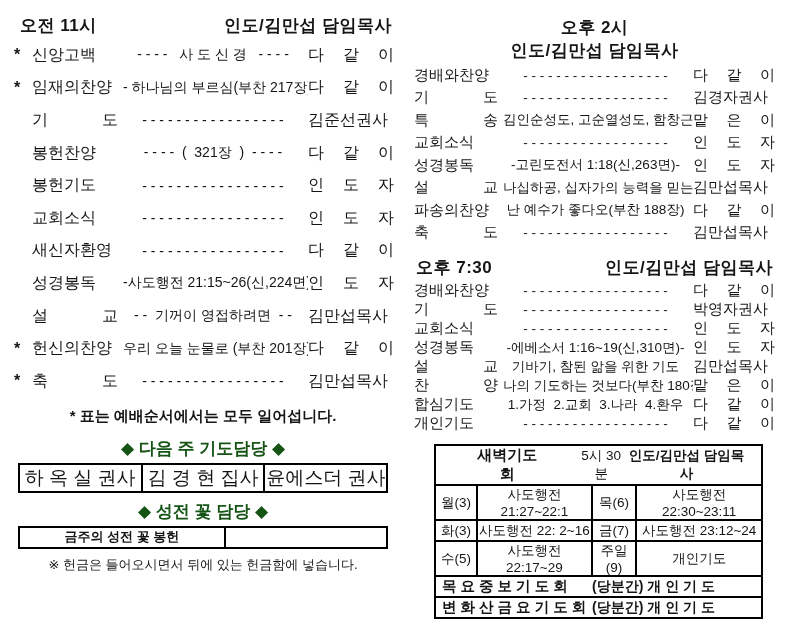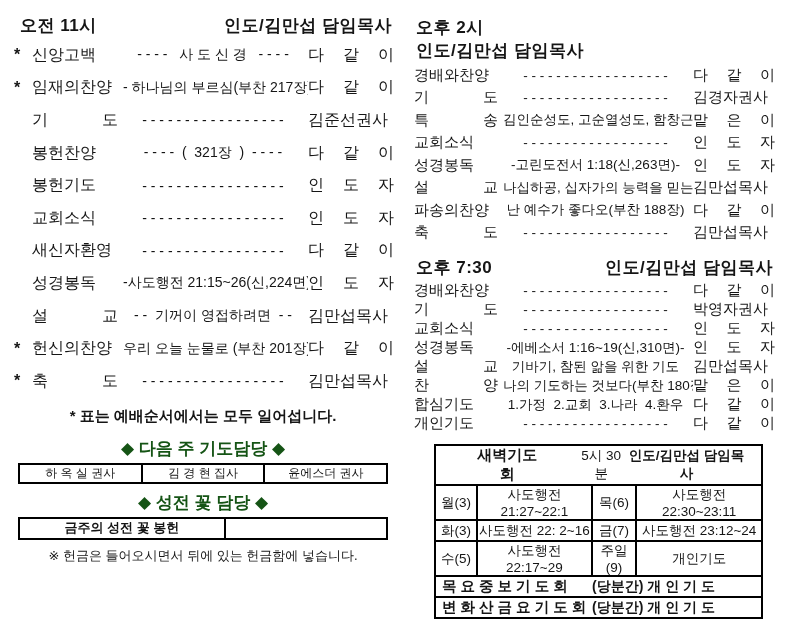--- a/index.html
+++ b/index.html
@@ -8,21 +8,21 @@
     width:787px; height:619px;
     font-family:"Liberation Sans","DejaVu Sans",sans-serif;
     color:#151515; overflow:hidden;
   }
   .page { display:flex; width:787px; height:619px; padding:6px 6px 0 8px; }
   .col { display:flex; flex-direction:column; }
   .col-left  { width:392px; padding:0 6px 0 4px; }
   .col-right { width:377px; padding:0 2px 0 14px; }
 
   
-  .svc-hdr { display:flex; justify-content:space-between; align-items:flex-start;
+  .svc-hdr { display:flex; justify-content:space-between; align-items:center;
              font-weight:700; font-size:17px; letter-spacing:.5px; }
   .svc-hdr.morning { padding:8px 2px 2px 8px; }
   .svc-hdr.pm2     { padding:10px 2px 2px 2px;flex-direction:column; }
   .svc-hdr.pm730   { padding:12px 2px 2px 2px; }
 
   
   .oline { display:flex; align-items:center; }
   .col-left  .oline { height:32.6px; }
   .col-right .oline.a { height:26.8px; }
   .col-right .oline.b { height:22.6px; }
@@ -35,21 +35,21 @@
   .col-right .who { width:82px; font-size:15px; }
 
   .footnote { text-align:center; font-weight:700; font-size:15px; margin:9px 0 4px; }
 
   .green-title { text-align:center; font-weight:700; font-size:17px; margin:7px 0 3px; }
 
   table { border-collapse:collapse; width:97%; margin:0 auto; table-layout:fixed; }
   td, th { border:2px solid #000; text-align:center; vertical-align:middle; }
   .t-duty th { font-size:15.5px; font-weight:700; height:23px; text-align:justify;
                text-align-last:justify; padding:0 10px; }
-  .t-duty td { font-size:12px; height:15px;margin-left:40px; }
+  .t-duty td { font-size:19px; height:15px;margin-left:40px; }
   .t-flower td { height:21px; }
   .t-flower .fl-label { width:56%; font-weight:700; font-size:13px; }
   .offering-note { text-align:center; font-size:13px; margin-top:7px; }
 
   
   .t-dawn { width:auto; margin:11px 12px 0 20px; }
   .t-dawn td { border-width:2px; font-size:13.5px; }
   .dawn-hdr { height:24px; }
   .dawn-hdr .hwrap { display:flex; align-items:baseline; padding:0 14px 0 36px; }
   .dawn-title { font-weight:700; font-size:15px; }

